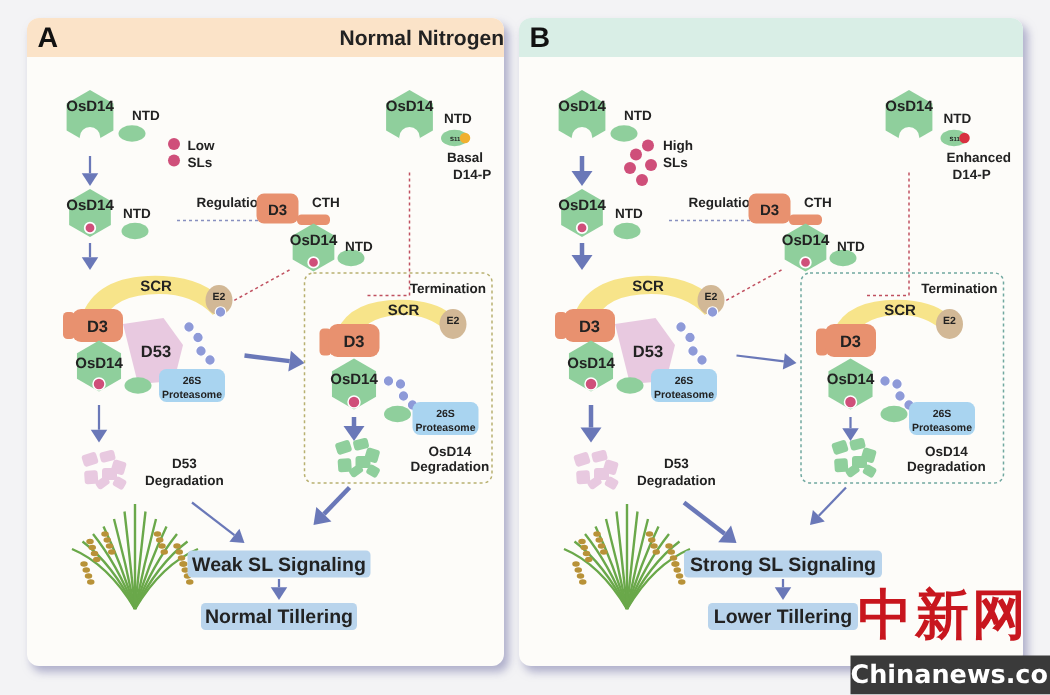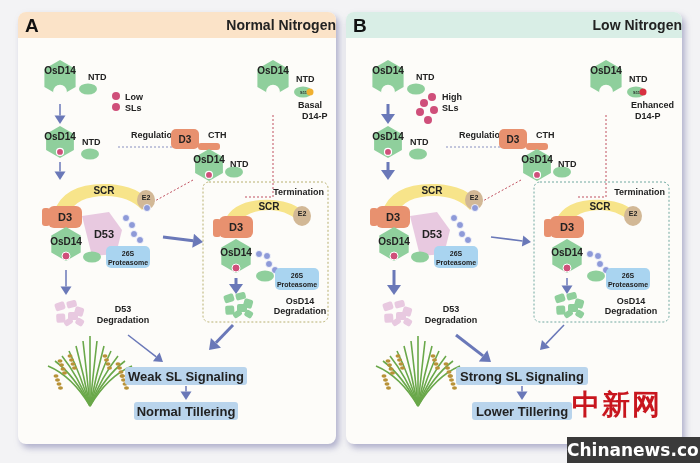--- a/index.html
+++ b/index.html
@@ -7,21 +7,21 @@
   .panel{position:absolute;top:12px;height:432px;border-radius:8px;background:#fdfcf9;box-shadow:3px 4px 6px rgba(120,120,170,0.55);overflow:hidden;}
   #panelA{left:18px;width:318px;}
   #panelB{left:346px;width:336px;}
   .panel-head{height:26px;position:relative;}
   #panelA .panel-head{background:#fbe3c8;}
   #panelB .panel-head{background:#d9eee6;}
   .letter{position:absolute;left:7px;top:3px;font-size:19px;font-weight:bold;color:#111;}
   .ptitle{position:absolute;left:0;right:0;top:5px;text-align:right;font-size:14px;font-weight:bold;color:#222;}
   svg{position:absolute;left:0;top:0;}
   .t{font-family:"Liberation Sans",sans-serif;font-weight:bold;fill:#222;}
-  .watermark{position:absolute;left:572px;top:386px;font-family:"DejaVu Serif",serif;font-size:28px;color:#c8161e;font-weight:bold;letter-spacing:2px;}
+  .watermark{position:absolute;left:572px;top:386px;font-family:"DejaVu Serif",serif;font-size:36px;color:#c8161e;font-weight:bold;letter-spacing:2px;}
   .wm-bar{position:absolute;left:567px;top:437px;width:133px;height:26px;background:#3a3a3a;color:#fff;font-weight:bold;font-size:17px;text-align:center;line-height:26px;font-family:"DejaVu Sans",sans-serif;}
 </style>
 </head>
 <body>
 
 <div class="panel" id="panelA">
   <div class="panel-head">
     <span class="letter">A</span>
     <span class="ptitle">Normal Nitrogen</span>
   </div>
@@ -199,21 +199,20 @@
         <polygon points="168,388 162.5,379.5 173.5,379.5" fill="#6a78b8"></polygon>
       </g>
       <rect x="116" y="390" width="104" height="18" rx="3" fill="#b9d4ec"></rect>
       <text x="168" y="403.5" font-size="13" text-anchor="middle" class="t" fill="#1a1a2a">Normal Tillering</text>
     </svg>
 </div>
 
 <div class="panel" id="panelB">
   <div class="panel-head">
     <span class="letter">B</span>
-    <span class="ptitle">Low Nitrogen</span>
   </div>
   <svg width="336" height="432" class="diag">
       <polygon points="57.6,75.0 42.0,84.0 26.4,75.0 26.4,57.0 42.0,48.0 57.6,57.0" fill="#8fcf9c"></polygon>
       <circle cx="42" cy="79.5" r="6.84" fill="#fdfcf9"></circle>
       <text x="42" y="62" font-size="10" text-anchor="middle" class="t" fill="#222">OsD14</text>
       <ellipse cx="70" cy="77" rx="9" ry="5.5" fill="#8fcf9c"></ellipse>
       <text x="70" y="68" font-size="9" text-anchor="start" class="t" fill="#222">NTD</text>
       <circle cx="78" cy="91" r="4" fill="#cf4f7a"></circle>
       <circle cx="86" cy="85" r="4" fill="#cf4f7a"></circle>
       <circle cx="74" cy="100" r="4" fill="#cf4f7a"></circle>

